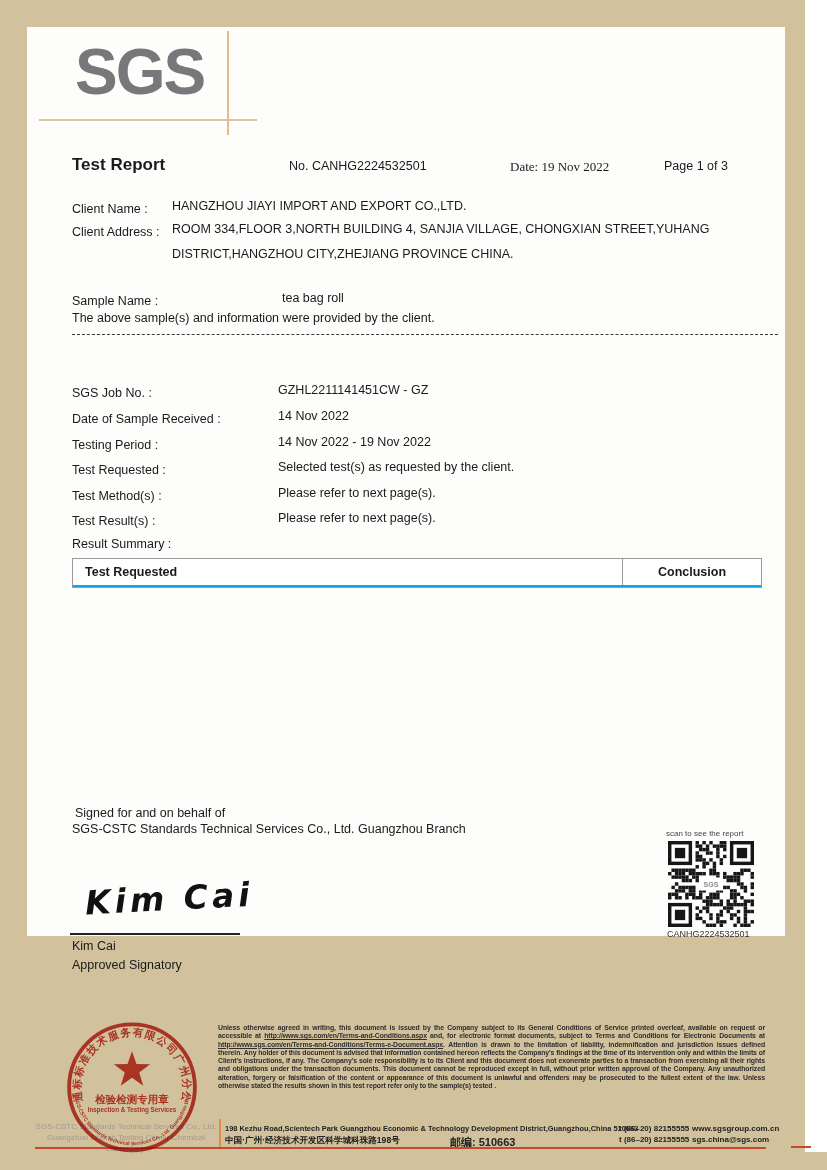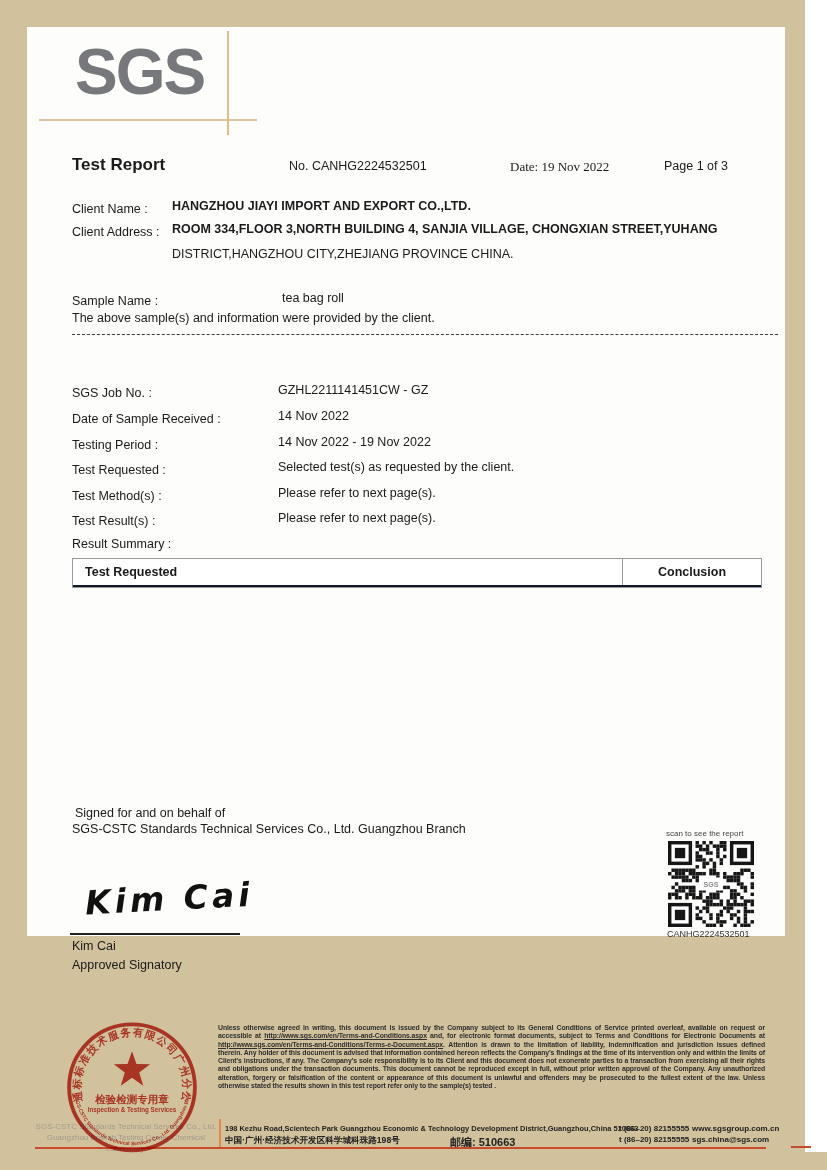--- a/index.html
+++ b/index.html
@@ -26,37 +26,37 @@
   .title { left:45px; top:128px; font-size:17px; font-weight:bold; }
   .rep-no { left:262px; top:132px; font-size:12.5px; }
   .rep-date { left:483px; top:132px; font-size:13px;font-family:Liberation Serif, serif; }
   .rep-page { left:637px; top:132px; font-size:12.5px; }
 
   .lbl { font-size:12.5px; white-space:nowrap; }
   .val { font-size:12.5px; white-space:nowrap; }
 
   .client-row1 { left:45px; top:172px; }
   .client-row2 { left:45px; top:195px; }
-  .client-val  { position:absolute; left:100px; top:0;font-weight:bold; }
+  .client-val  { position:absolute; left:100px; top:0; }
   .client-addr2 { left:145px; top:220px; }
 
   .sample-row { left:45px; top:264px; }
   .sample-val { position:absolute; left:210px; top:0; }
   .provided   { left:45px; top:284px; }
   .dashed-sep { left:45px; top:307px; width:706px; border-top:1.5px dashed #3a3a3a; }
 
   .details { left:45px; top:356px; width:690px; }
   .d-row { position:absolute; left:0; width:690px; }
   .d-val { position:absolute; left:206px; top:0; }
 
   .result-summary { left:45px; top:510px; }
 
   .tbl { left:45px; top:531px; width:688px; border:1px solid #9a9a9a; background:#fff; }
   .tbl-row { display:flex; height:26px; align-items:stretch; }
-  .tbl-head { border-bottom:2px solid #0f172a; font-weight:bold; }
+  .tbl-head { border-bottom:2px solid #0ea5e9; font-weight:bold; }
   .c1 { width:549px; padding-left:12px; box-sizing:border-box; display:flex; align-items:center; font-size:12.5px; }
   .c2 { flex:1; border-left:1px solid #9a9a9a; display:flex; align-items:center; justify-content:center; font-size:12.5px; }
 
   .signed1 { left:48px; top:779px; font-size:12.5px; }
   .signed2 { left:45px; top:795px; font-size:12.5px; }
   .sig-hand {
     left:58px; top:852px; font-family:"DejaVu Sans", sans-serif;
     font-size:33px; font-weight:bold; font-style:italic;
     letter-spacing:4px; color:#111; transform:rotate(-3deg);
   }

